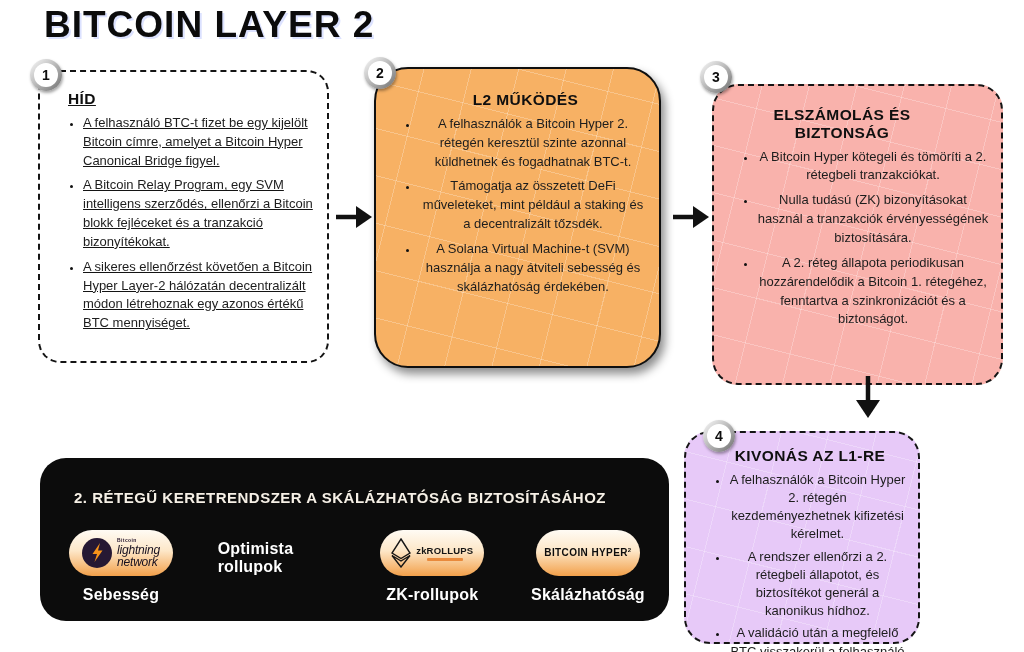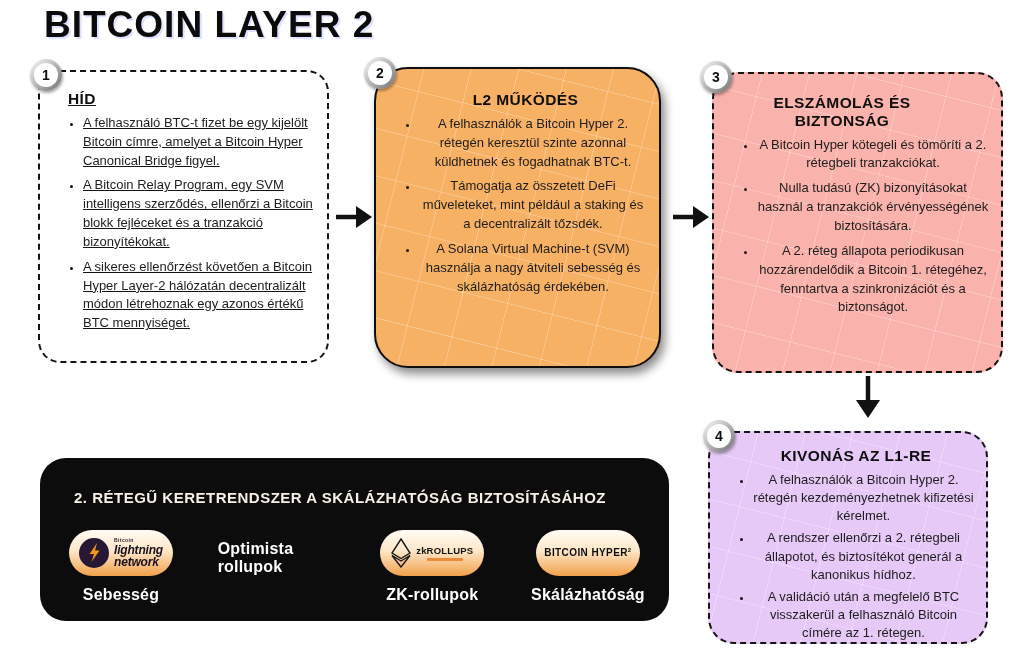--- a/index.html
+++ b/index.html
@@ -25,24 +25,24 @@
     background-image:
       repeating-linear-gradient(104deg, rgba(255,255,255,.25) 0 1px, transparent 1px 46px),
       repeating-linear-gradient(14deg, rgba(255,255,255,.25) 0 1px, transparent 1px 46px);
     text-align: center;
   }
   .card-1{left:38px;top:70px;width:291px;height:293px;background:#ffffff;
     border:2px dashed #141414;border-radius:22px;padding:18px 12px 0 28px;text-decoration:underline;}
   .card-2{left:374px;top:67px;width:287px;height:301px;background-color:#F7B164;
     border:2.5px solid #0f0f0f;border-radius:34px;padding:22px 12px 0 28px;
     box-shadow:4px 6px 10px rgba(0,0,0,.45);}
-  .card-3{left:712px;top:72px;width:291px;height:301px;background-color:#F9B2AC;
+  .card-3{left:712px;top:84px;width:291px;height:301px;background-color:#F9B2AC;
     border:2px dashed #141414;border-radius:26px;padding:20px 12px 0 28px;}
   .card-3 h2{max-width:200px;}
-  .card-4{left:708px;top:431px;width:280px;height:213px;background-color:#E7C9F8;
+  .card-4{left:684px;top:431px;width:236px;height:213px;background-color:#E7C9F8;
     border:2px dashed #141414;border-radius:26px;padding:14px 12px 0 28px;}
   .card-4 li{line-height:1.4;margin-bottom:4px;}
   
   .chip{position:absolute;width:32px;height:32px;border-radius:50%;z-index:5;
     background:linear-gradient(135deg,#f4f4f4 5%,#bdbdbd 45%,#6e6e6e 100%);
     display:flex;align-items:center;justify-content:center;
     box-shadow:1px 2px 3px rgba(0,0,0,.35);}
   .chip .inner{width:24px;height:24px;border-radius:50%;background:#ffffff;
     display:flex;align-items:center;justify-content:center;
     font-size:14px;font-weight:800;color:#0d0d0d;}
@@ -65,21 +65,21 @@
   .badge-col{width:118px;display:flex;flex-direction:column;align-items:center;}
   .pill{width:104px;height:46px;border-radius:23px;box-sizing:border-box;
     background:linear-gradient(180deg,#FFFBF4 0%,#FDE7C8 45%,#F2A04A 100%);
     display:flex;align-items:center;justify-content:center;gap:5px;}
   .badge-label{margin-top:10px;color:#ffffff;font-size:16px;font-weight:700;letter-spacing:.2px;}
   
   .ln-circle{width:30px;height:30px;border-radius:50%;background:#261833;
     display:flex;align-items:center;justify-content:center;flex:0 0 auto;}
   .ln-text{display:flex;flex-direction:column;align-items:flex-start;line-height:1;}
   .ln-top{font-size:5px;font-weight:700;color:#2a1a30;letter-spacing:.4px;margin-bottom:1px;}
-  .ln-word{font-size:12px;font-weight:700;font-style:italic;color:#17101f;letter-spacing:-.2px;}
+  .ln-word{font-size:12px;font-weight:400;font-style:italic;color:#17101f;letter-spacing:-.2px;}
   .opt-text{font-size:12.5px;font-weight:900;font-style:italic;color:#40120D;letter-spacing:.3px;}
   .zk-text{display:flex;flex-direction:column;align-items:center;}
   .zk-word{font-size:9.5px;font-weight:800;color:#141414;letter-spacing:.2px;}
   .zk-bar{width:36px;height:2.5px;background:#E98A3C;margin-top:2px;border-radius:1px;}
   .rsk-text{font-size:12.5px;font-weight:700;color:#101010;letter-spacing:-.2px;}
   .bh-text{font-size:10px;font-weight:900;color:#0d0d0d;letter-spacing:.4px;}
   .bh-text sup{font-size:6px;}
 </style>
 </head>
 <body>

